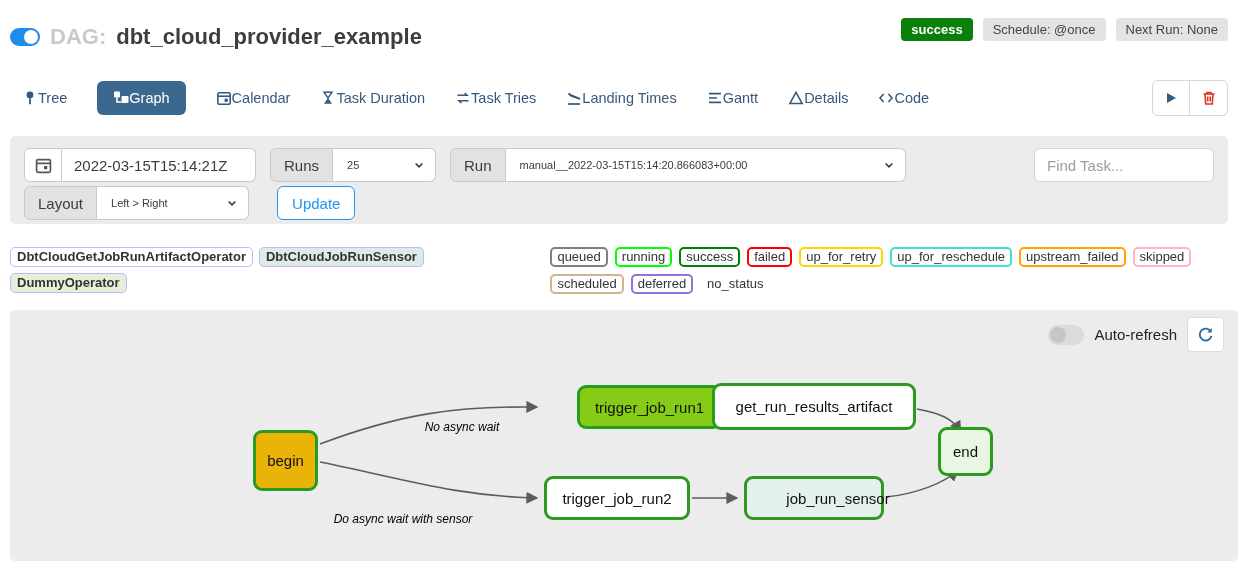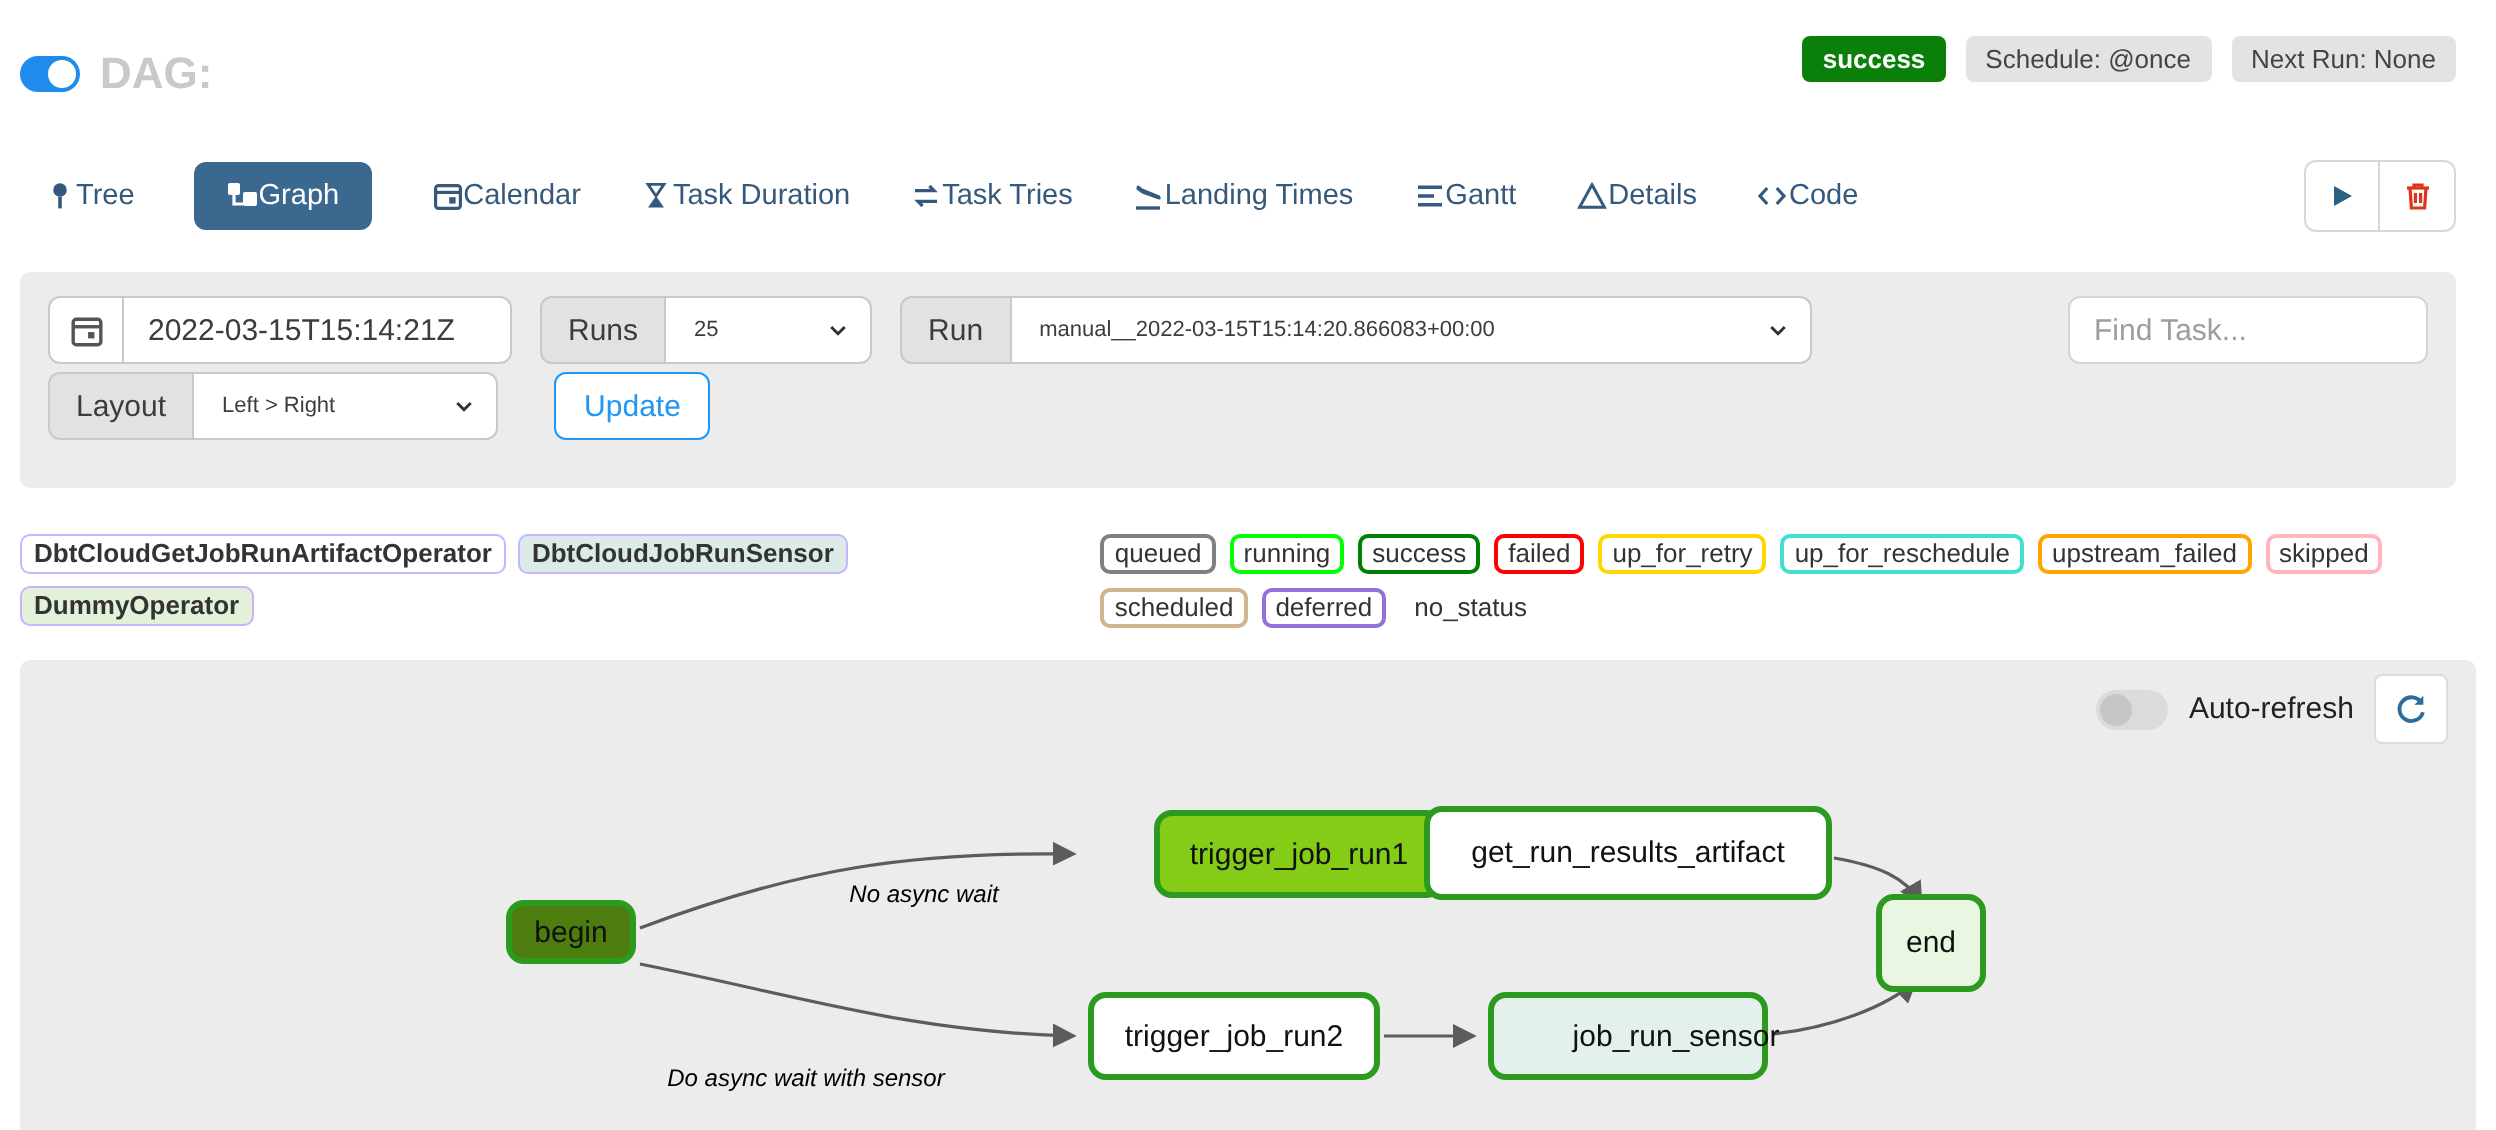--- a/index.html
+++ b/index.html
@@ -29,21 +29,21 @@
   .tab svg { display:block; }
   .tab.active { background:#3a688f; color:#fff; border-radius:6px; padding:9px 16px; }
   .actions { display:flex; }
   .act-btn { width:38px; height:36px; background:#fff; border:1px solid #d8d8d8;
              display:flex; align-items:center; justify-content:center; cursor:pointer; }
   .act-btn:first-child { border-radius:6px 0 0 6px; }
   .act-btn:last-child  { border-radius:0 6px 6px 0; border-left:none; }
 
   
   .filter-panel { background:#ececec; border-radius:5px; margin:20px 20px 0 10px;
-                  padding:12px 14px 24px 14px; }
+                  padding:12px 14px 4px 14px; }
   .filter-row { display:flex; align-items:center; }
   .filter-row + .filter-row { margin-top:4px; }
   .grp { display:flex; align-items:stretch; height:34px; margin-right:14px; }
   .grp-label { background:#e2e2e2; border:1px solid #c9c9c9; display:flex; align-items:center;
                padding:0 13px; font-size:15px; color:#3c3c3c; border-radius:6px 0 0 6px; }
   .grp .ctl { background:#fff; border:1px solid #c9c9c9; border-left:none;
               border-radius:0 6px 6px 0; display:flex; align-items:center; }
   .icon-btn { background:#fff; border:1px solid #c9c9c9; border-radius:6px 0 0 6px;
               width:38px; display:flex; align-items:center; justify-content:center; cursor:pointer; }
   input.text { border:none; outline:none; font-size:15px; color:#3c3c3c; padding:0 12px;
@@ -87,20 +87,21 @@
 </style>
 </head>
 <body>
 
 <div class="header">
   <div class="header-left">
     <div class="switch on">
         <div class="knob"></div>
       </div>
     <span class="dag-prefix">DAG:</span>
+    <span class="dag-title">dbt_cloud_provider_example</span>
   </div>
   <div class="header-right">
     <span class="badge success">success</span>
     <span class="badge">Schedule: @once</span>
     <span class="badge">Next Run: None</span>
   </div>
 </div>
 
 <div class="tabbar">
   <div class="tabs" id="tabs">
@@ -262,21 +263,21 @@
       </marker>
     </defs>
   <path d="M 310,134 C 390,104 445,96 526,97" fill="none" stroke="#5c5c5c" stroke-width="1.6" marker-end="url(#arrow)"></path>
       <path d="M 310,152 C 390,168 445,186 526,188" fill="none" stroke="#5c5c5c" stroke-width="1.6" marker-end="url(#arrow)"></path>
       <path d="M 681,97 L 694,97" fill="none" stroke="#5c5c5c" stroke-width="1.6" marker-end="url(#arrow)"></path>
       <path d="M 682,188 L 726,188" fill="none" stroke="#5c5c5c" stroke-width="1.6" marker-end="url(#arrow)"></path>
       <path d="M 907,99 C 930,103 943,109 950,121" fill="none" stroke="#5c5c5c" stroke-width="1.6" marker-end="url(#arrow)"></path>
       <path d="M 876,187 C 906,184 934,173 947,161" fill="none" stroke="#5c5c5c" stroke-width="1.6" marker-end="url(#arrow)"></path>
     </svg>
   <div id="nodes">
-      <div class="node" style="left: 243px; top: 120px; width: 65px; height: 32px; background: #4d7c0f;">begin</div>
+      <div class="node" style="left: 243px; top: 120px; width: 65px; height: 61px; background: #eab308;">begin</div>
       <div class="node" style="left: 534px; top: 75px; width: 145px; height: 44px; background: #84cc16; margin-left: 33px;">trigger_job_run1</div>
       <div class="node" style="left: 702px; top: 73px; width: 204px; height: 47px; background: rgb(255, 255, 255);">get_run_results_artifact</div>
       <div class="node" style="left: 534px; top: 166px; width: 146px; height: 44px; background: rgb(255, 255, 255);">trigger_job_run2</div>
       <div class="node" style="left: 734px; top: 166px; width: 140px; height: 44px; background: rgb(228, 240, 238); padding-left: 48px;">job_run_sensor</div>
       <div class="node" style="left: 928px; top: 117px; width: 55px; height: 49px; background: rgb(233, 246, 226);">end</div>
     </div>
   <div id="edge-labels">
       <div class="edge-label" style="left: 452px; top: 117px;">No async wait</div>
       <div class="edge-label" style="left: 393px; top: 209px;">Do async wait with sensor</div>
     </div>

